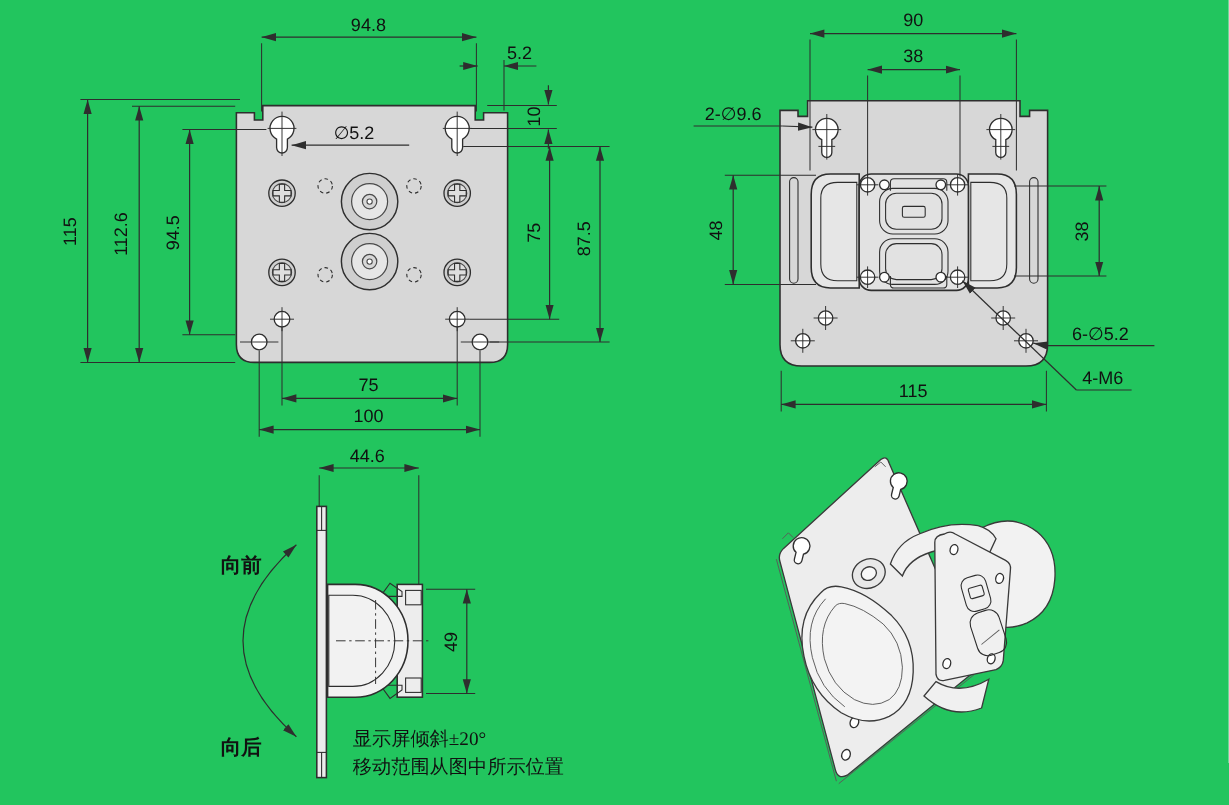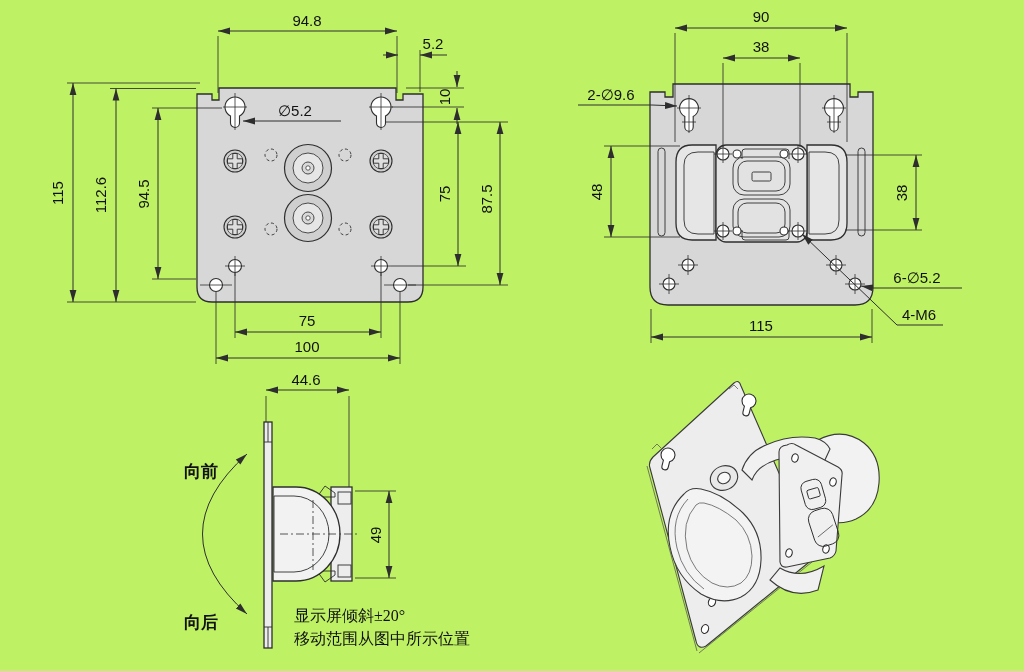--- a/index.html
+++ b/index.html
@@ -1,16 +1,16 @@
 <!DOCTYPE html>
 <html><head>
 <meta charset="utf-8">
 <style>
   html,body{margin:0;padding:0;background:#ffffff;}
-  #stage{position:relative;width:1024px;height:671px;background:#bef264;overflow:hidden;
+  #stage{position:relative;width:1024px;height:671px;background:#22c55e;overflow:hidden;
          font-family:"Liberation Sans","DejaVu Sans",sans-serif;}
   svg{position:absolute;left:0;top:0;}
   .ol   {stroke:#2e2e2e;stroke-width:1.3;}
   .thin {stroke:#2e2e2e;stroke-width:0.9;fill:none;}
   .dim  {stroke:#2e2e2e;stroke-width:1;fill:none;}
   .ext  {stroke:#2e2e2e;stroke-width:0.85;fill:none;}
   .cl   {stroke:#2e2e2e;stroke-width:0.8;fill:none;}
   .cdash{stroke-dasharray:8,3,2,3;}
   .hdash{stroke-dasharray:3,2.5;}
   .hole {fill:#ffffff;stroke:#2e2e2e;stroke-width:1.1;}

